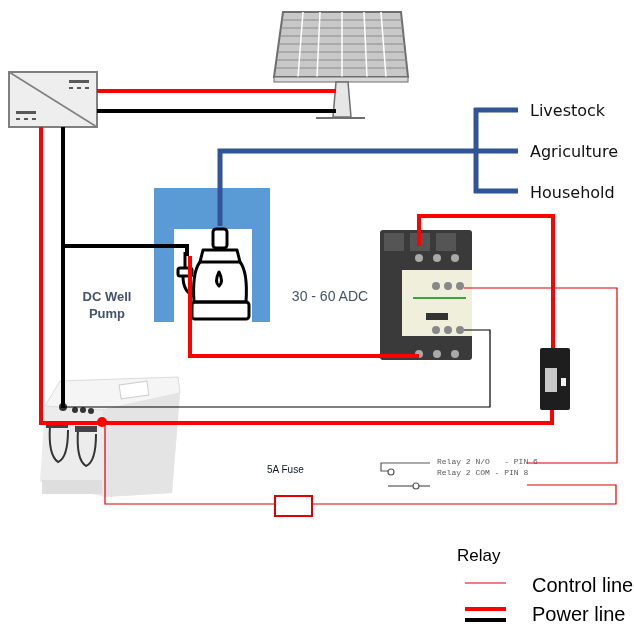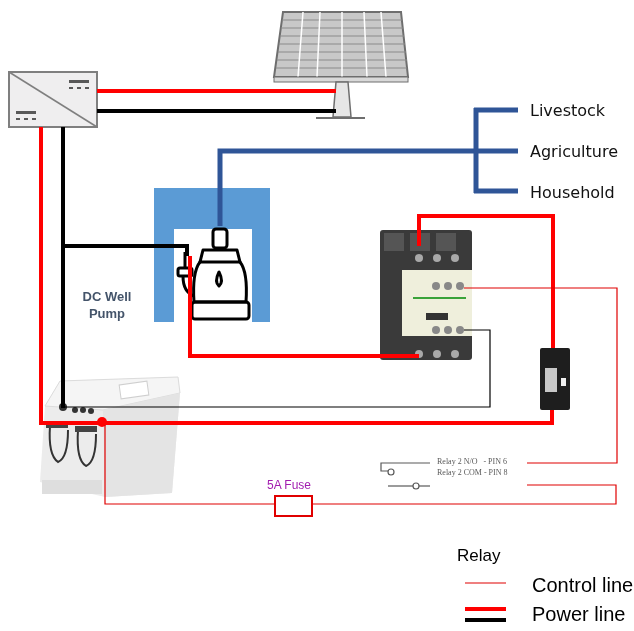--- a/index.html
+++ b/index.html
@@ -2,22 +2,22 @@
 <html><head>
 <meta charset="utf-8">
 <style>
   html, body { margin: 0; padding: 0; background: #ffffff; }
   body { width: 634px; height: 631px; position: relative; overflow: hidden; font-family: "Liberation Sans", sans-serif; }
   svg#diagram { position: absolute; left: 0; top: 0; width: 634px; height: 631px; }
   .lbl { position: absolute; white-space: nowrap; }
   .water-lbl { font-family: "DejaVu Sans", sans-serif; font-size: 16px; color: #111; text-align: center; }
   .pump-lbl { font-weight: bold; font-size: 13px; color: #44546a; text-align: center; line-height: 17px; }
   .ctrl-lbl { font-size: 14px; color: #44546a; text-align: center; line-height: 17px; }
-  .fuse-lbl { font-size: 12px; color: #a21caf; margin-top: 14px; }
-  .relay-lbl { font-family: Liberation Serif, serif; font-size: 8px; color: #595959; }
+  .fuse-lbl { font-size: 10px; color: #0f172a; }
+  .relay-lbl { font-family: Liberation Mono, monospace; font-size: 8px; color: #595959; }
   .legend-title { font-size: 17px; color: #000; }
   .legend-item { font-size: 20px; color: #000; }
 </style>
 </head>
 <body>
 
 <svg id="diagram" viewBox="0 0 634 631">
 
   <rect x="154" y="188" width="116" height="134" fill="#5b9bd5"></rect>
   <rect x="174" y="229" width="78" height="93" fill="#ffffff"></rect>
@@ -165,20 +165,21 @@
 <div class="lbl water-lbl" style="left:530px; top:101px;">Livestock</div>
 <div class="lbl water-lbl" style="left:530px; top:142px;">Agriculture</div>
 <div class="lbl water-lbl" style="left:530px; top:183px;">Household</div>
 
 <div class="lbl pump-lbl" style="left:74px; top:288px; width:66px;">
   <div>DC Well</div>
   <div>Pump</div>
 </div>
 
 <div class="lbl ctrl-lbl" style="left:280px; top:288px; width:100px;">
+  <div>30 - 60 ADC</div>
 </div>
 
 <div class="lbl fuse-lbl" style="left:267px; top:464px;">5A Fuse</div>
 
 <div class="lbl relay-lbl" style="left:437px; top:457px; white-space:pre;">Relay 2 N/O   - PIN 6</div>
 <div class="lbl relay-lbl" style="left:437px; top:468px;">Relay 2 COM - PIN 8</div>
 
 <div class="lbl legend-title" style="left:457px; top:546px;">Relay</div>
 <div class="lbl legend-item" style="left:532px; top:574px;">Control line</div>
 <div class="lbl legend-item" style="left:532px; top:603px;">Power line</div>

